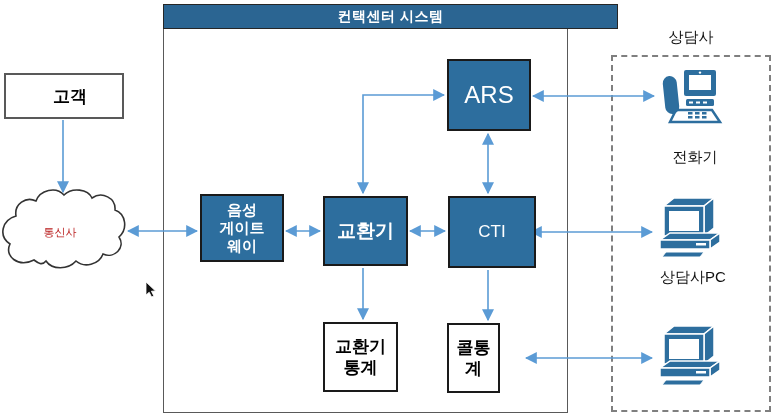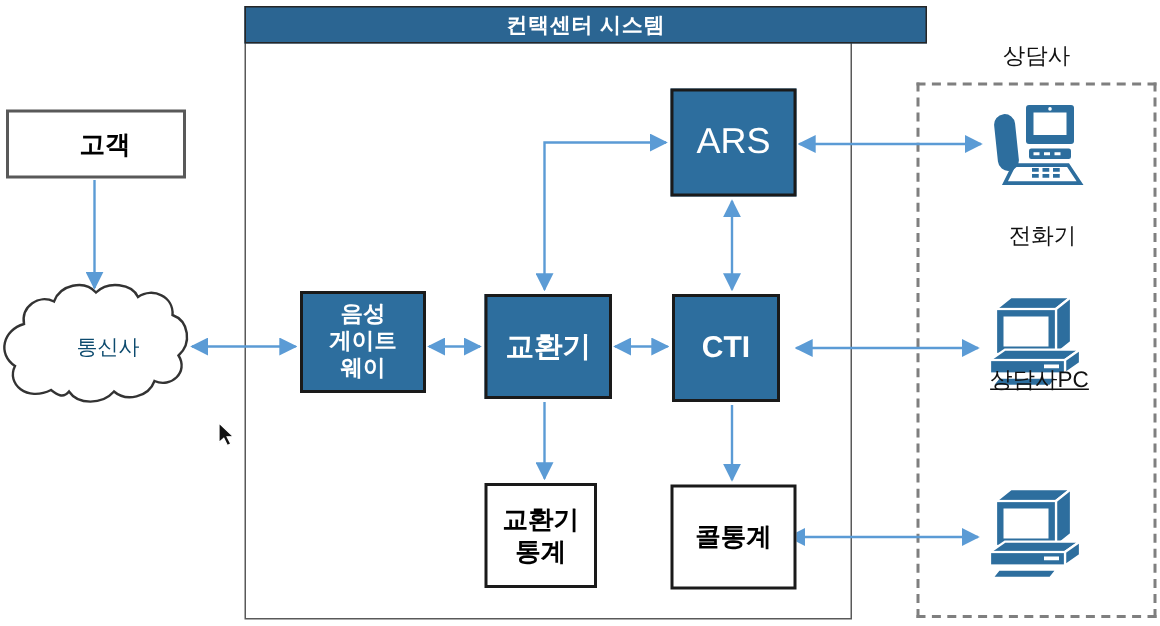--- a/index.html
+++ b/index.html
@@ -50,44 +50,44 @@
     color:#fff;font-weight:bold;
   }
   .stat-node{
     background:#fff;border:2px solid var(--dark-border);
     color:#000;font-size:17px;font-weight:bold;line-height:1.25;
   }
   .customer{left:4px;top:73px;width:120px;height:46px;padding-left:12px;}
   .voice-gw{left:200px;top:194px;width:84px;height:68px;font-size:15px;line-height:1.2;}
   .exchange{left:323px;top:196px;width:85px;height:70px;font-size:19px;}
   .ars{left:447px;top:59px;width:84px;height:72px;font-size:24px;font-weight:400;}
-  .cti{left:448px;top:196px;width:72px;height:72px;font-size:20px;font-weight:700;}
+  .cti{left:448px;top:196px;width:88px;height:72px;font-size:17px;font-weight:400;}
   .ex-stats{left:323px;top:322px;width:75px;height:70px;}
-  .call-stats{left:447px;top:323px;width:84px;height:70px;}
+  .call-stats{left:447px;top:323px;width:53px;height:70px;}
 
   .cloud-label{
-    left:26px;top:221px;width:92px;height:22px;
-    display:flex;align-items:center;justify-content:center;
-    font-size:14px;color:#0c4a6e;
+    left:14px;top:221px;width:92px;height:22px;
+    display:flex;align-items:center;justify-content:center;
+    font-size:11px;color:#b91c1c;
   }
   .dashed-box{
     left:611px;top:55px;width:160px;height:357px;
     border:2px dashed var(--dashed-gray);
   }
   .group-label{
     left:630px;top:27px;width:122px;height:20px;
     display:flex;align-items:center;justify-content:center;
     font-size:15px;color:#111;
   }
   .dev-label{
     height:18px;display:flex;align-items:center;justify-content:center;
     font-size:15px;color:#111;
   }
   .phone-label{left:649px;top:120px;width:92px;margin-top:28px;}
-  .agentpc-label{left:643px;top:244px;width:100px;text-decoration:underline;}
+  .agentpc-label{left:643px;top:268px;width:100px;}
   .adminpc-label{left:647px;top:387px;width:100px;}
 </style>
 </head>
 <body>
 
 <div class="canvas">
 
   <div class="abs frame"></div>
   <div class="abs titlebar">컨택센터 시스템</div>
 

